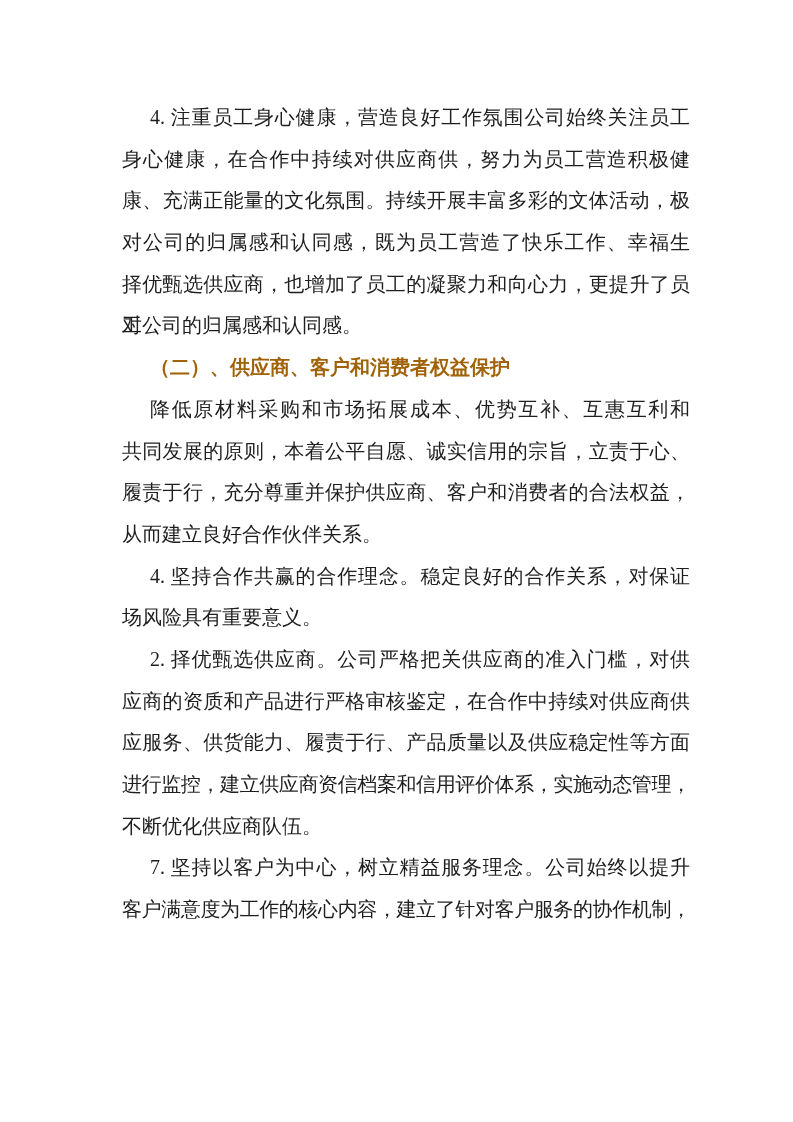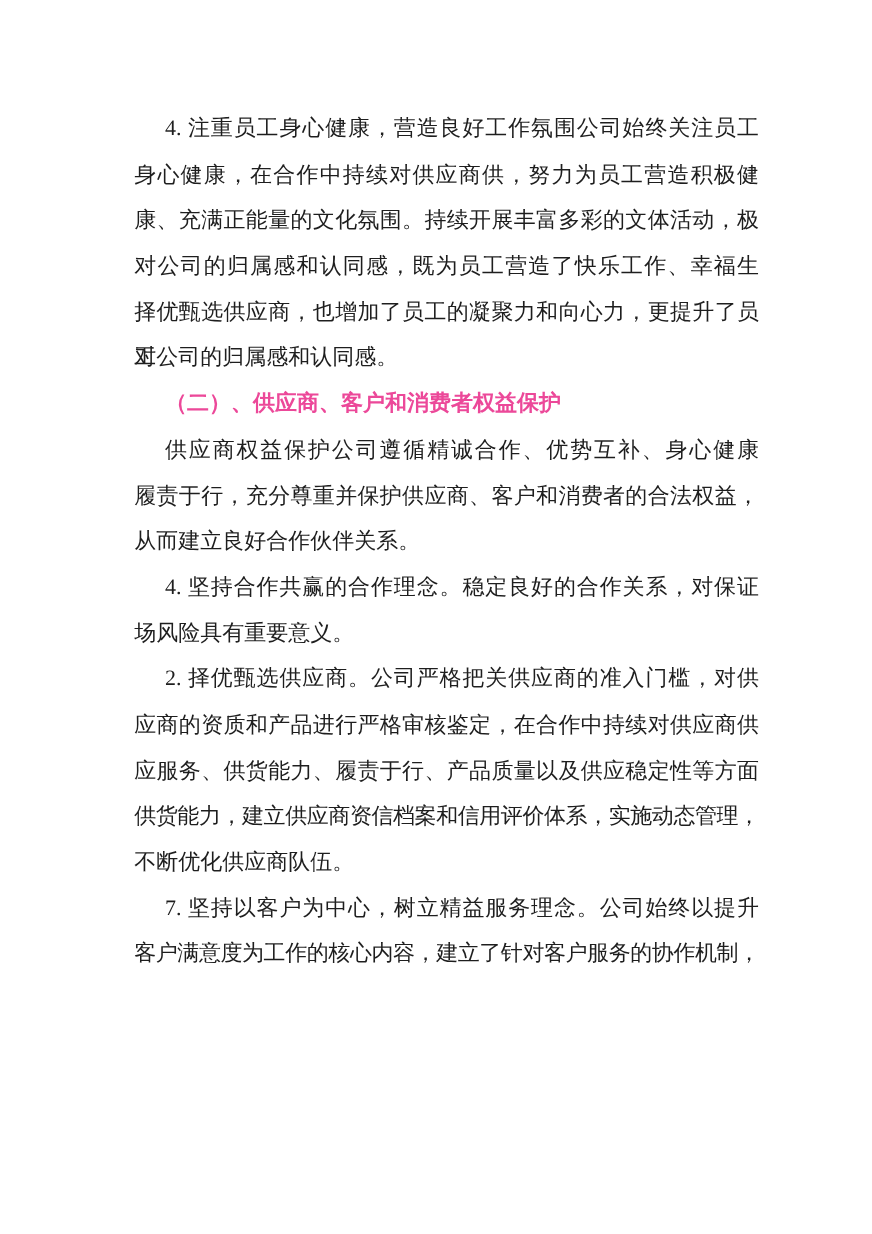--- a/index.html
+++ b/index.html
@@ -30,21 +30,21 @@
   }
   .line.fill {
     text-align: justify;
     text-align-last: justify;
     text-justify: inter-character;
   }
   .line.first { text-indent: 28px; }
   .line.tight { letter-spacing: -1px; }
   .line.heading {
     font-weight: 700;
-    color: #ec4899;
+    color: #a16207;
     white-space: nowrap;
   }
   .line.last { white-space: nowrap; }
 </style>
 </head>
 <body>
 
 <div class="sheet">
 
   <div class="para">
@@ -54,35 +54,36 @@
     <div class="line fill">对公司的归属感和认同感，既为员工营造了快乐工作、幸福生</div>
     <div class="line fill">择优甄选供应商，也增加了员工的凝聚力和向心力，更提升了员工</div>
     <div class="line last">对公司的归属感和认同感。</div>
   </div>
 
   <div class="para">
     <div class="line heading first last">（二）、供应商、客户和消费者权益保护</div>
   </div>
 
   <div class="para">
-    <div class="line first fill">供应商权益保护公司遵循精诚合作、优势互补、身心健康</div>
+    <div class="line first fill">降低原材料采购和市场拓展成本、优势互补、互惠互利和</div>
+    <div class="line fill">共同发展的原则，本着公平自愿、诚实信用的宗旨，立责于心、</div>
     <div class="line fill">履责于行，充分尊重并保护供应商、客户和消费者的合法权益，</div>
     <div class="line last">从而建立良好合作伙伴关系。</div>
   </div>
 
   <div class="para">
     <div class="line first fill">4. 坚持合作共赢的合作理念。稳定良好的合作关系，对保证</div>
     <div class="line last">场风险具有重要意义。</div>
   </div>
 
   <div class="para">
     <div class="line first fill">2. 择优甄选供应商。公司严格把关供应商的准入门槛，对供</div>
     <div class="line fill">应商的资质和产品进行严格审核鉴定，在合作中持续对供应商供</div>
     <div class="line fill">应服务、供货能力、履责于行、产品质量以及供应稳定性等方面</div>
-    <div class="line fill tight">供货能力，建立供应商资信档案和信用评价体系，实施动态管理，</div>
+    <div class="line fill tight">进行监控，建立供应商资信档案和信用评价体系，实施动态管理，</div>
     <div class="line last">不断优化供应商队伍。</div>
   </div>
 
   <div class="para">
     <div class="line first fill">7. 坚持以客户为中心，树立精益服务理念。公司始终以提升</div>
     <div class="line fill tight">客户满意度为工作的核心内容，建立了针对客户服务的协作机制，</div>
   </div>
 
 </div>
 

